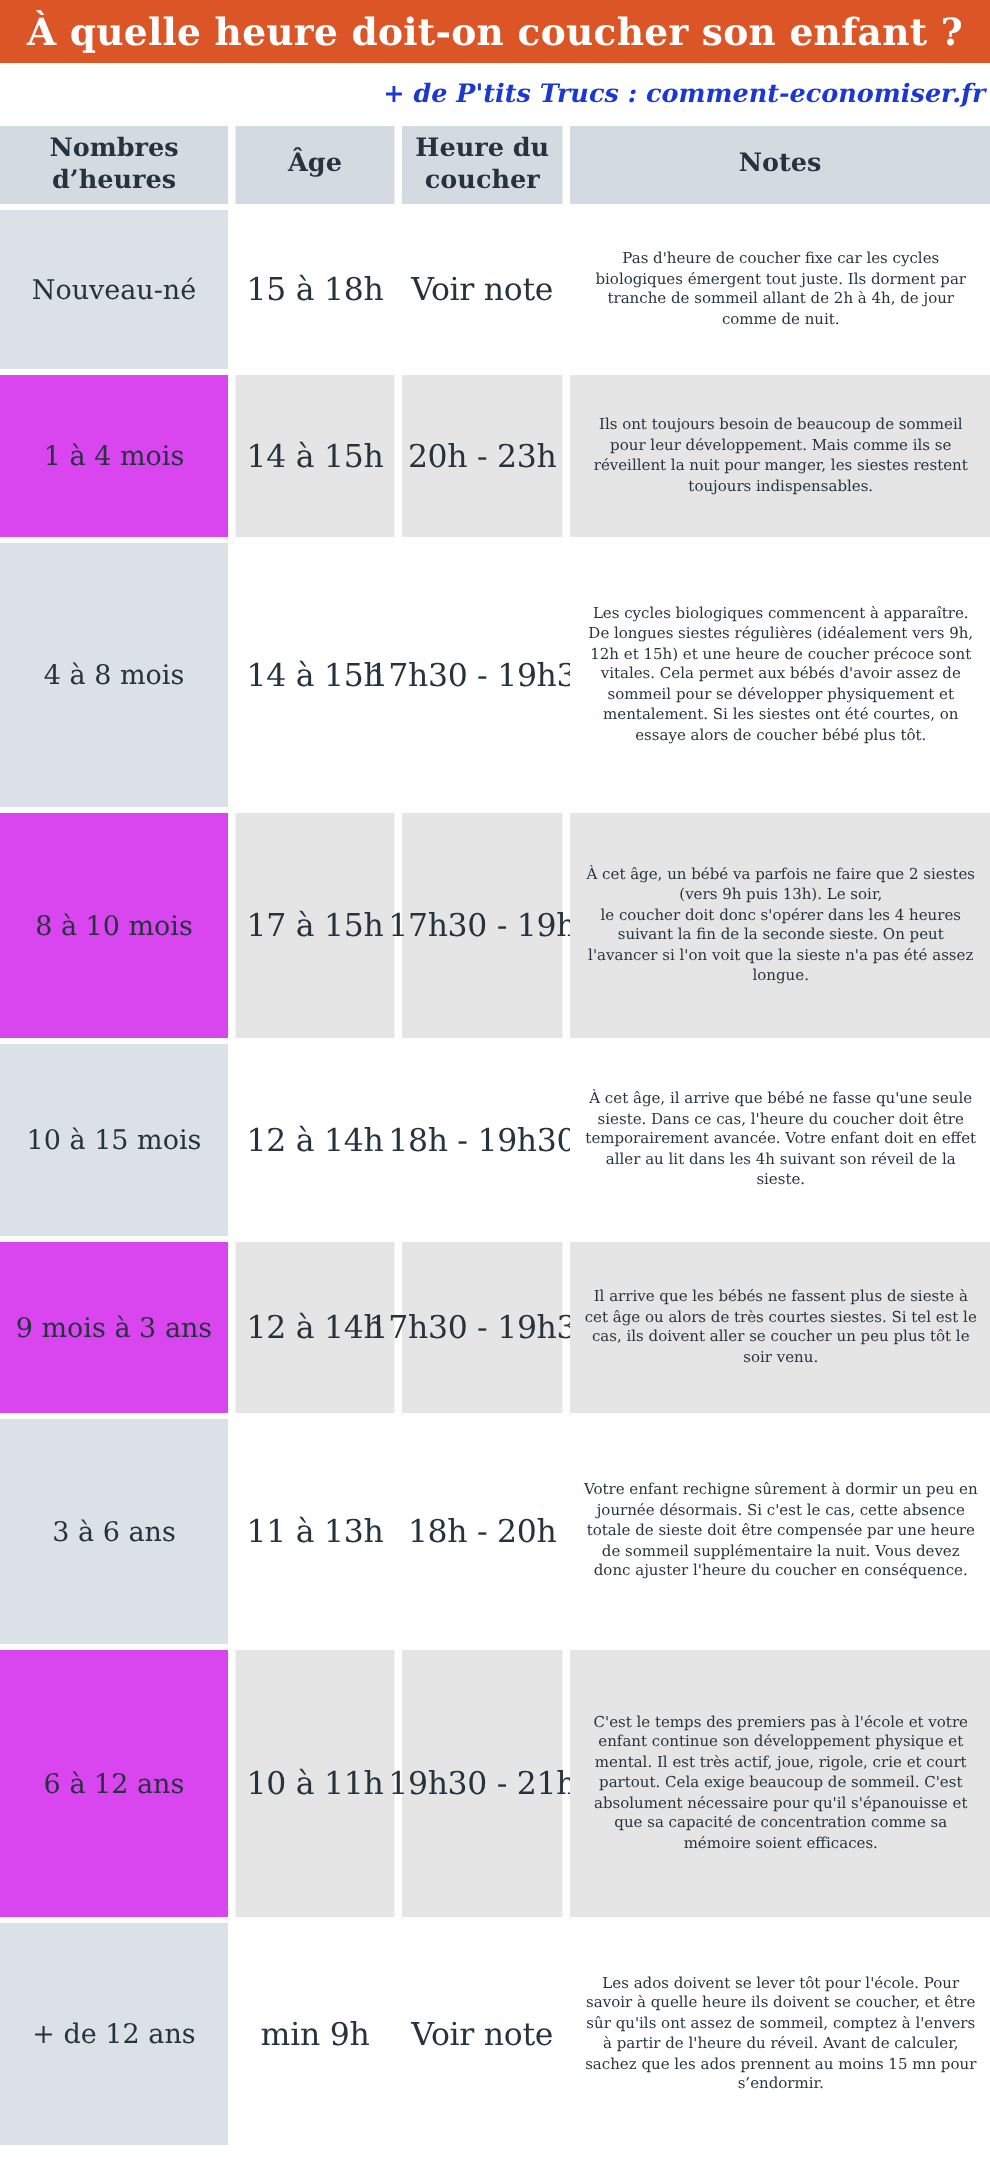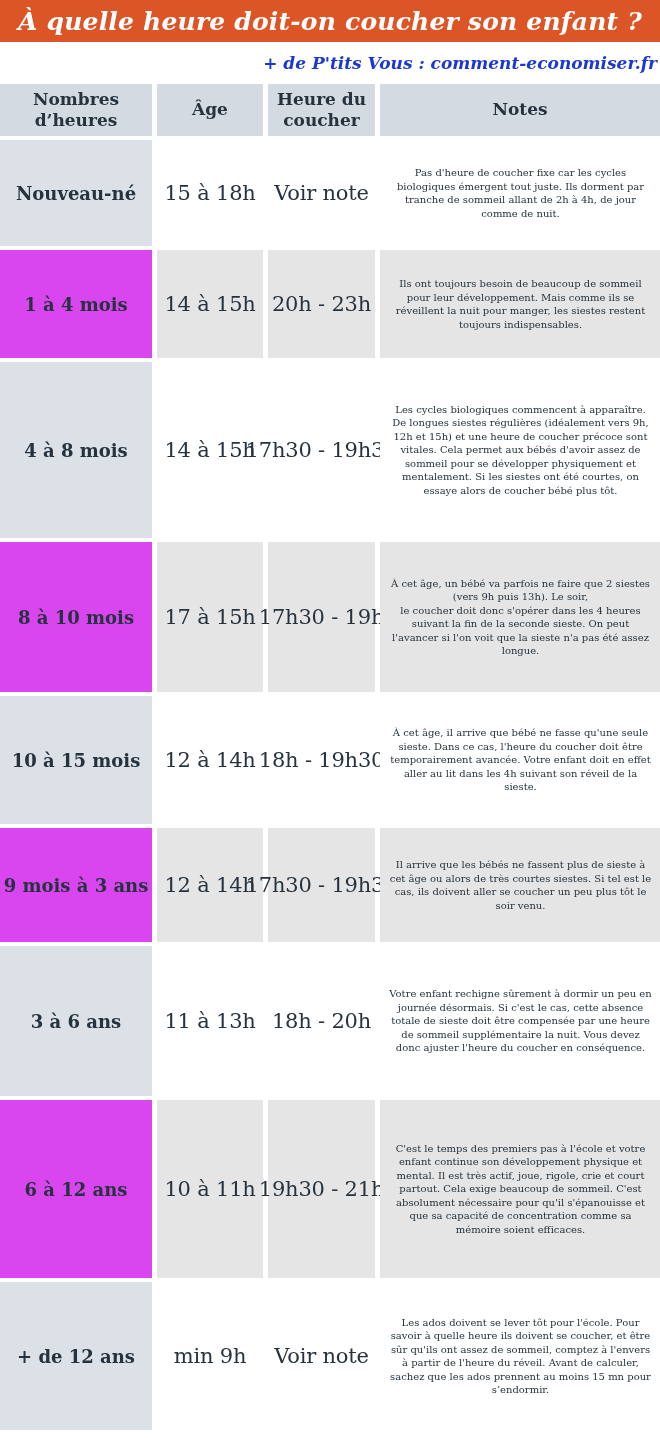--- a/index.html
+++ b/index.html
@@ -17,21 +17,20 @@
     height:42px;
     display:flex;align-items:center;justify-content:center;
   }
   .banner h1{
     margin:0;
     color:#ffffff;
     font-size:25px;
     font-weight:bold;
     white-space:nowrap;
     letter-spacing:0.2px;
-    font-style:italic;
   }
 
   
   .credit{
     height:42px;
     display:flex;align-items:center;justify-content:flex-end;
     padding-right:3px;box-sizing:border-box;
   }
   .credit span{
     color:#1c38d2;
@@ -60,21 +59,21 @@
     text-align:center;
     white-space:pre-line;
     line-height:1.25;
   }
 
   .cell{
     display:flex;align-items:center;justify-content:center;
     box-sizing:border-box;
   }
   .age-cell{
-    font-weight:bold;
+    font-weight:normal;
     font-size:18px;
     text-align:center;
   }
   .num-cell{
     font-size:21px;
     letter-spacing:-0.2px;
     white-space:nowrap;
     text-align:center;
   }
   .notes-cell{
@@ -106,21 +105,21 @@
 </head>
 <body>
 
 <div class="page">
 
   <div class="banner">
     <h1>À quelle heure doit-on coucher son enfant ?</h1>
   </div>
 
   <div class="credit">
-    <span>+ de P'tits Vous : comment-economiser.fr</span>
+    <span>+ de P'tits Trucs : comment-economiser.fr</span>
   </div>
 
   <div class="grid-row hdr">
     <div class="cell">Nombres
 d’heures</div>
     <div class="cell">Âge</div>
     <div class="cell">Heure du
 coucher</div>
     <div class="cell">Notes</div>
   </div>

